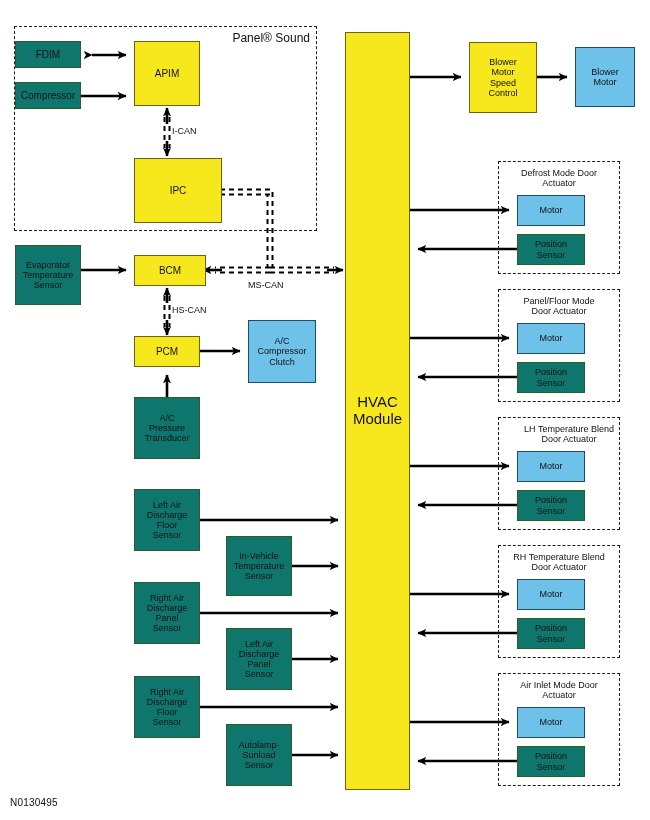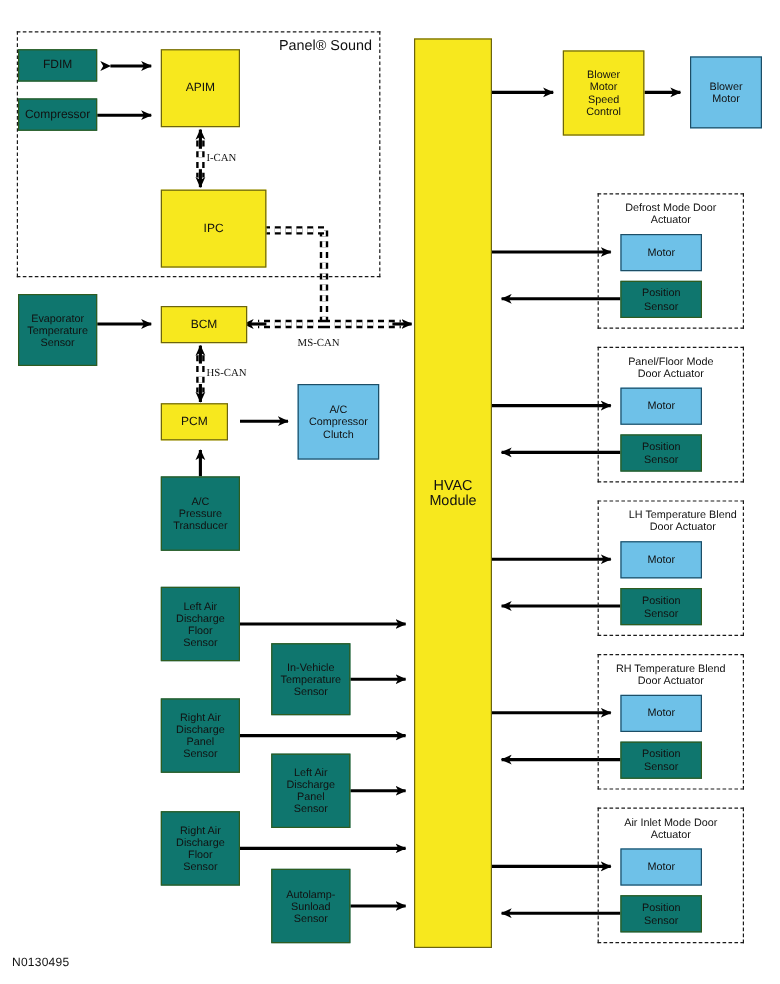--- a/index.html
+++ b/index.html
@@ -36,21 +36,20 @@
     position:absolute;
     text-align:center;
     color:#111111;
     line-height:1.15;
     white-space:pre-line;
   }
   .netlabel{
     position:absolute;
     color:#111111;
     white-space:nowrap;
-    font-family:Liberation Serif, serif;
   }
   .figid{
     position:absolute;
     color:#111111;
     letter-spacing:0.2px;
   }
   #wires{position:absolute;left:0;top:0;width:650px;height:820px;}
   .wire{stroke:#000000;stroke-width:2.6;fill:none;}
   .canwire{stroke:#000000;stroke-width:7;fill:none;stroke-dasharray:5 4;}
   .canwire-core{stroke:#ffffff;stroke-width:3;fill:none;stroke-dasharray:5 4;}
@@ -204,21 +203,21 @@
     </div>
   <div id="blocks-layer">
       <div class="box green" style="left: 15px; top: 41px; width: 66px; height: 27px; font-size: 10px;">FDIM</div>
       <div class="box green" style="left: 15px; top: 82px; width: 66px; height: 27px; font-size: 10px;">Compressor</div>
       <div class="box yellow" style="left: 134px; top: 41px; width: 66px; height: 65px; font-size: 10px;">APIM</div>
       <div class="box yellow" style="left: 134px; top: 158px; width: 88px; height: 65px; font-size: 10px;">IPC</div>
       <div class="box green" style="left: 15px; top: 245px; width: 66px; height: 60px; font-size: 9px;">Evaporator
 Temperature
 Sensor</div>
       <div class="box yellow" style="left: 134px; top: 255px; width: 72px; height: 31px; font-size: 10px;">BCM</div>
-      <div class="box yellow" style="left: 134px; top: 336px; width: 56px; height: 31px; font-size: 10px;">PCM</div>
+      <div class="box yellow" style="left: 134px; top: 336px; width: 66px; height: 31px; font-size: 10px;">PCM</div>
       <div class="box blue" style="left: 248px; top: 320px; width: 68px; height: 63px; font-size: 9px;">A/C
 Compressor
 Clutch</div>
       <div class="box green" style="left: 134px; top: 397px; width: 66px; height: 62px; font-size: 9px;">A/C
 Pressure
 Transducer</div>
       <div class="box green" style="left: 134px; top: 489px; width: 66px; height: 62px; font-size: 9px;">Left Air
 Discharge
 Floor
 Sensor</div>
@@ -233,21 +232,21 @@
 Discharge
 Panel
 Sensor</div>
       <div class="box green" style="left: 134px; top: 676px; width: 66px; height: 62px; font-size: 9px;">Right Air
 Discharge
 Floor
 Sensor</div>
       <div class="box green" style="left: 226px; top: 724px; width: 66px; height: 62px; font-size: 9px;">Autolamp-
 Sunload
 Sensor</div>
-      <div class="box yellow" style="left: 345px; top: 32px; width: 65px; height: 758px; font-size: 12px;">HVAC
+      <div class="box yellow" style="left: 345px; top: 32px; width: 65px; height: 758px; font-size: 15px;">HVAC
 Module</div>
       <div class="box yellow" style="left: 469px; top: 42px; width: 68px; height: 71px; font-size: 9px;">Blower
 Motor
 Speed
 Control</div>
       <div class="box blue" style="left: 575px; top: 47px; width: 60px; height: 60px; font-size: 9px;">Blower
 Motor</div>
       <div class="box blue" style="left: 517px; top: 195px; width: 68px; height: 31px; font-size: 9px;">Motor</div>
       <div class="box green" style="left: 517px; top: 234px; width: 68px; height: 31px; font-size: 9px;">Position
 Sensor</div>

